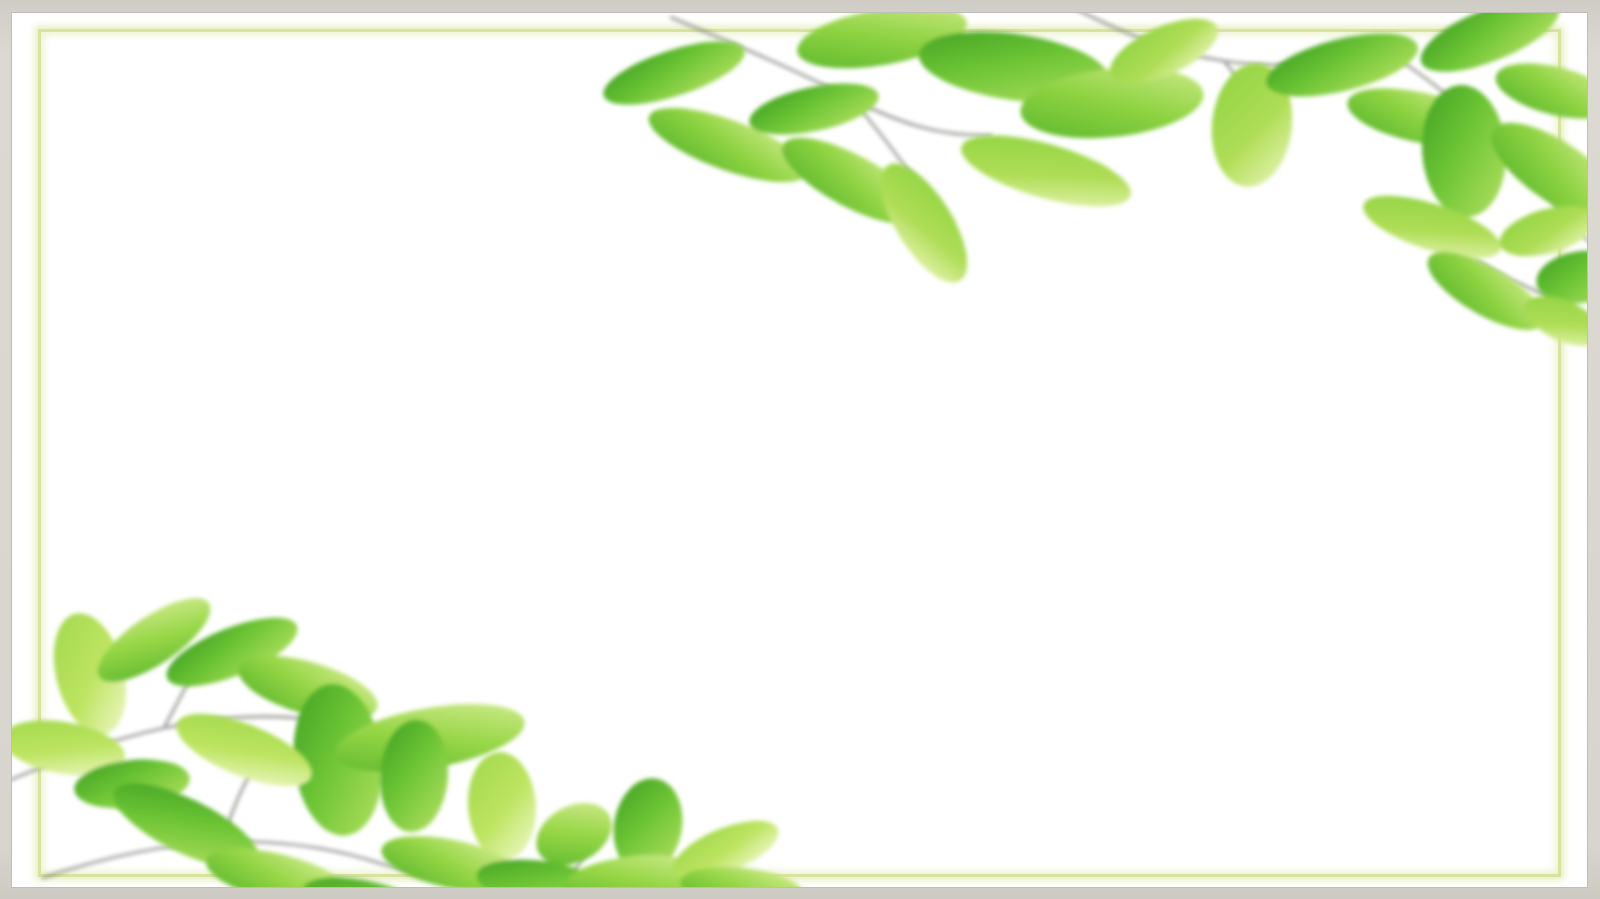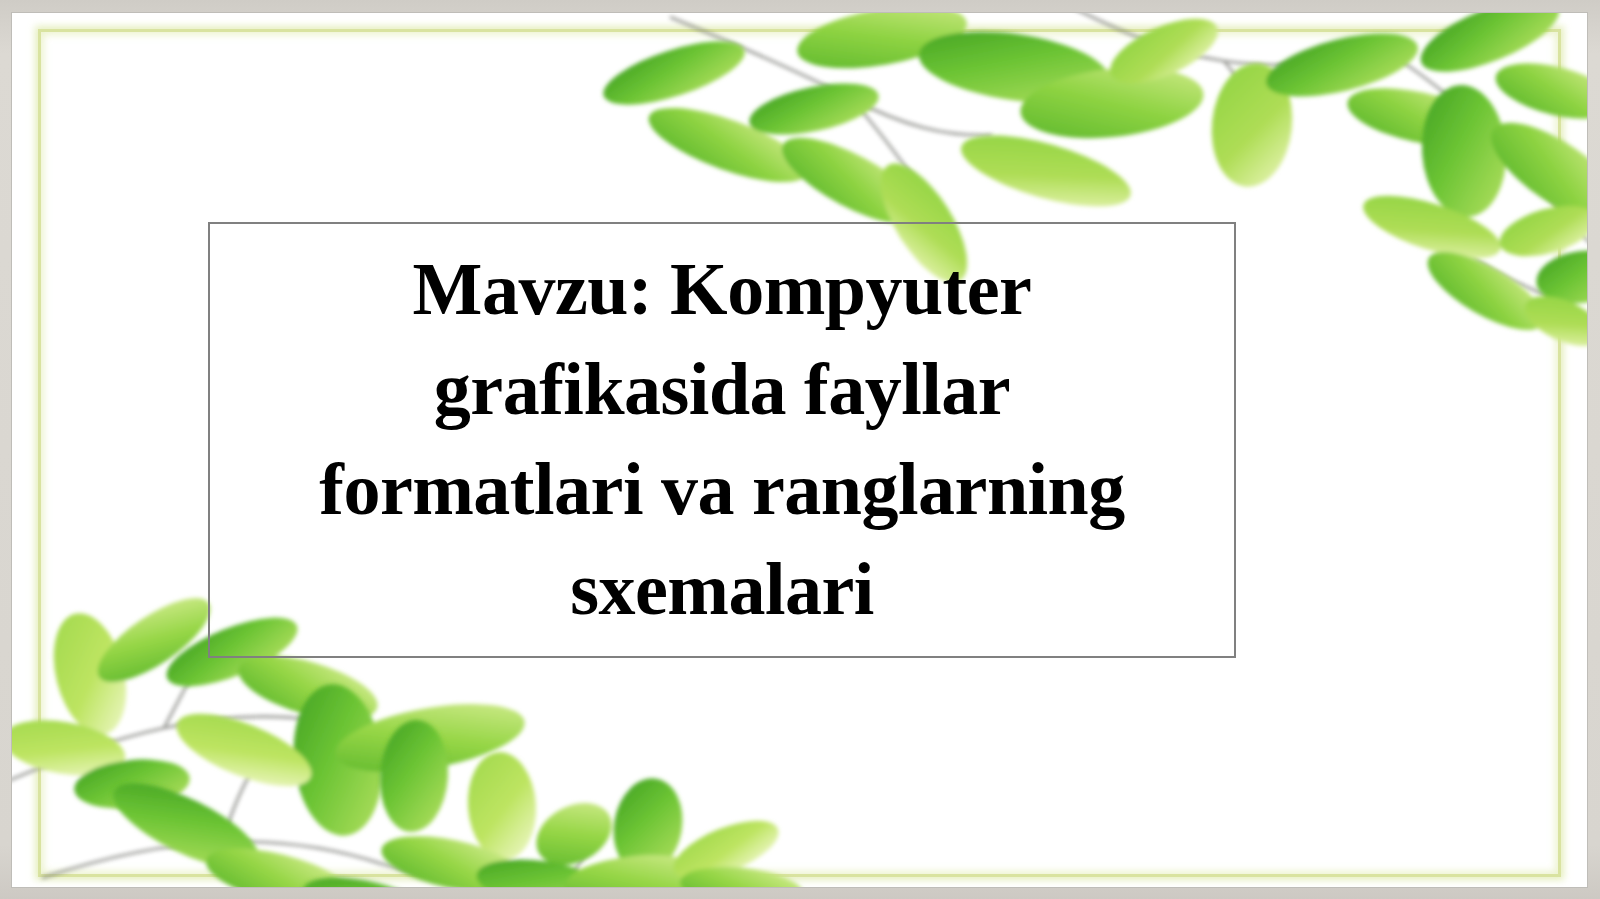--- a/index.html
+++ b/index.html
@@ -235,21 +235,15 @@
         <ellipse cx="470" cy="276" rx="72" ry="24" fill="url(#lgE)" transform="rotate(12 470 276)"></ellipse>
         <ellipse cx="560" cy="296" rx="66" ry="23" fill="url(#lgD)" transform="rotate(8 560 296)"></ellipse>
         <ellipse cx="666" cy="238" rx="34" ry="48" fill="url(#lgD)" transform="rotate(10 666 238)"></ellipse>
         <ellipse cx="652" cy="292" rx="70" ry="24" fill="url(#lgE)" transform="rotate(-6 652 292)"></ellipse>
         <ellipse cx="744" cy="262" rx="56" ry="22" fill="url(#lgF)" transform="rotate(-22 744 262)"></ellipse>
         <ellipse cx="760" cy="300" rx="62" ry="20" fill="url(#lgE)" transform="rotate(6 760 300)"></ellipse>
         <ellipse cx="380" cy="312" rx="60" ry="20" fill="url(#lgD)" transform="rotate(10 380 312)"></ellipse>
       </g>
     </svg>
 
-    <div id="title-box">
-      <p id="title-text">Mavzu: Kompyuter
-grafikasida fayllar
-formatlari va ranglarning
-sxemalari</p>
-    </div>
 
   </div>
 </div>
 
 </body></html>

